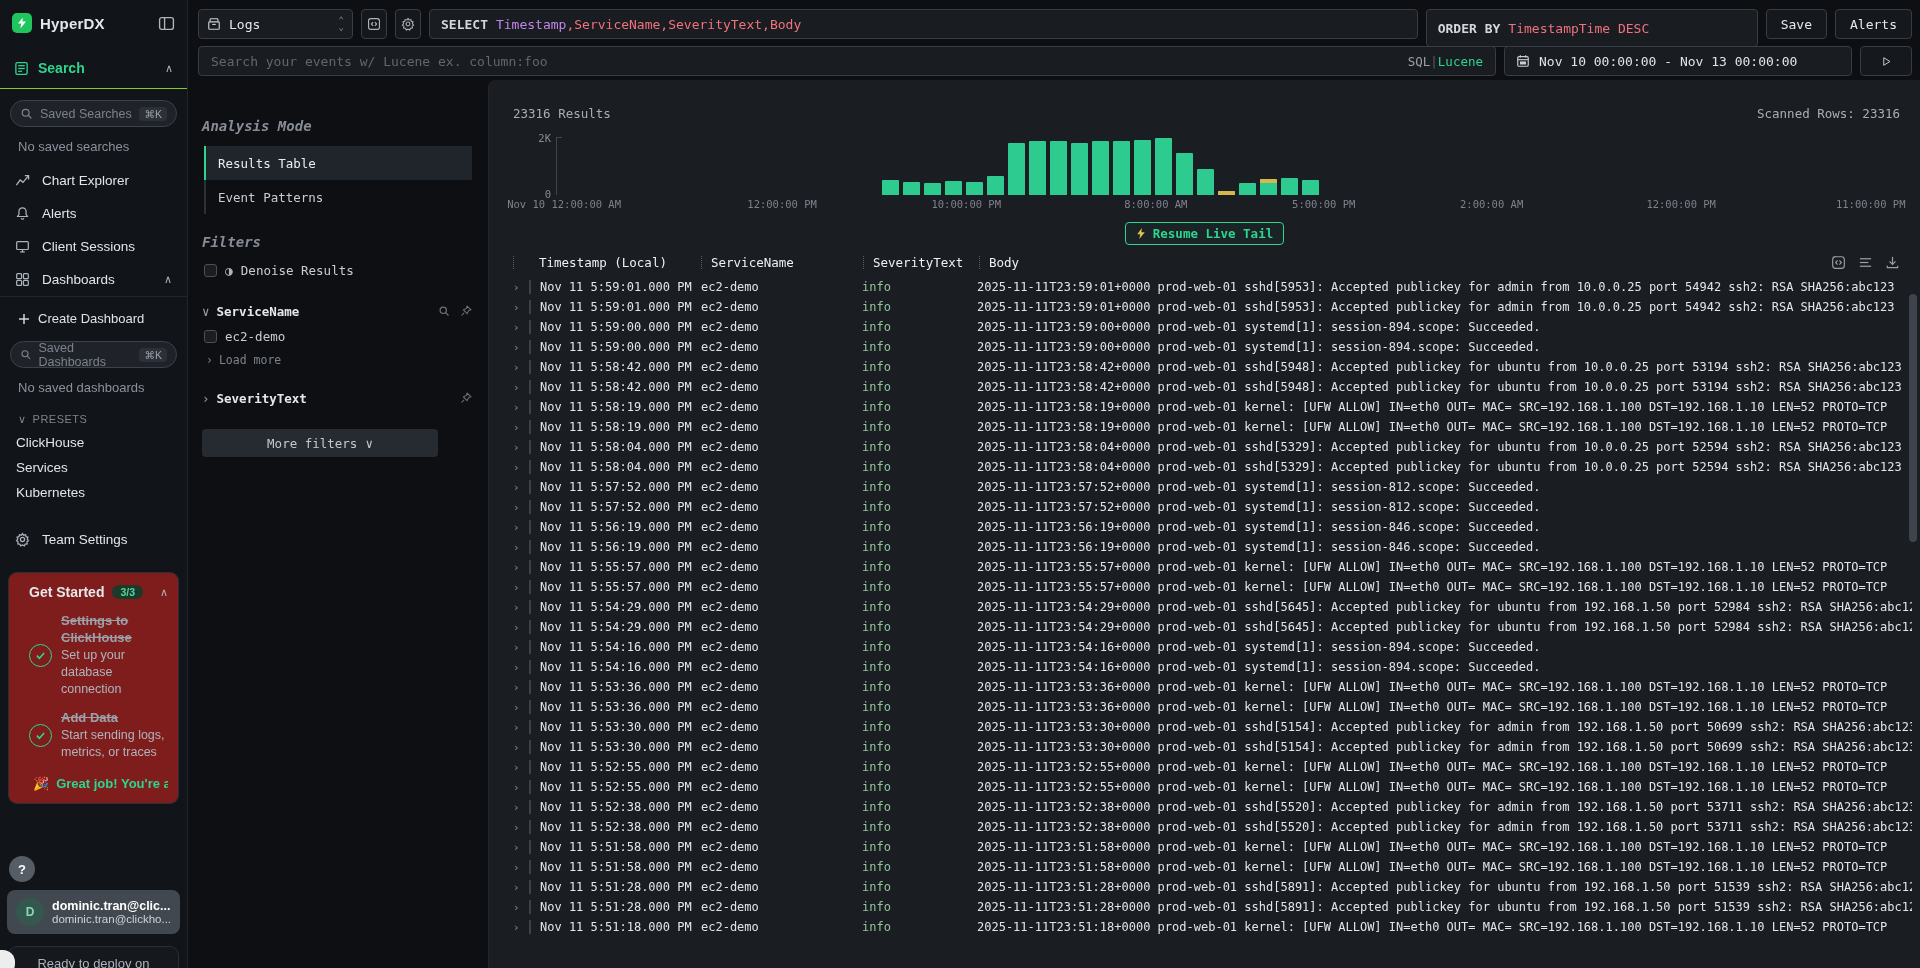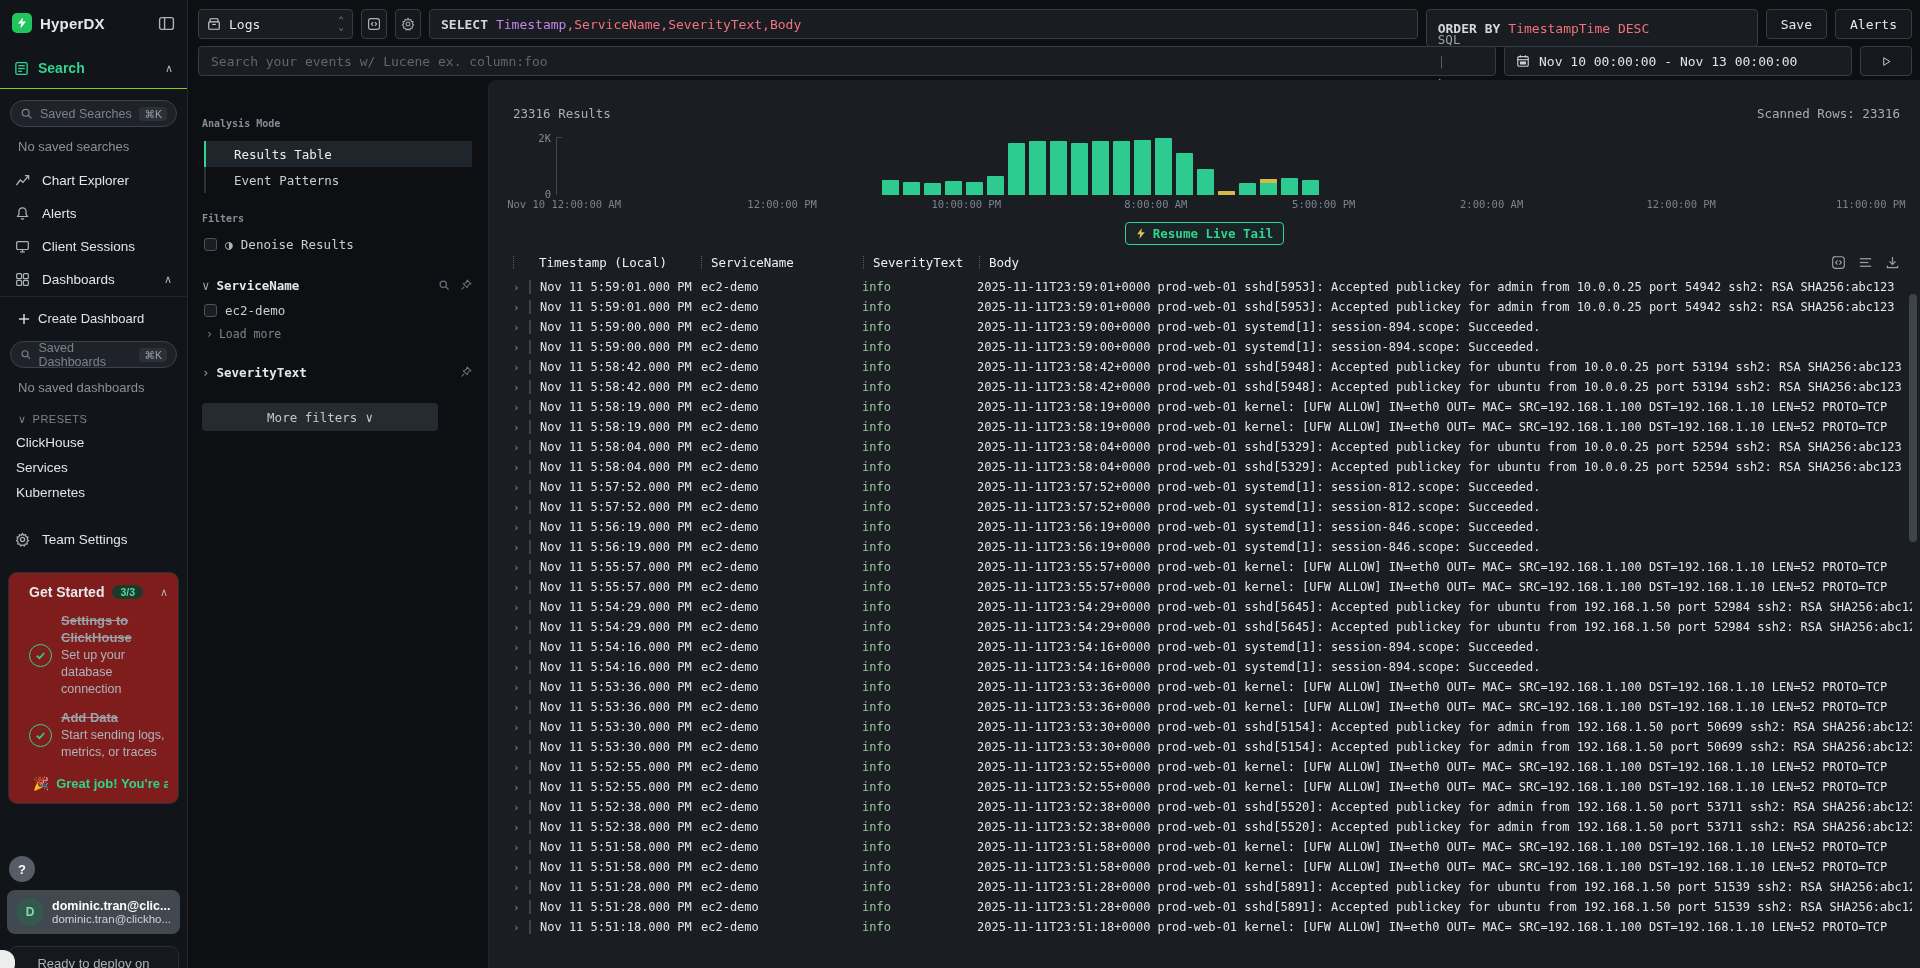--- a/index.html
+++ b/index.html
@@ -59,32 +59,32 @@
   .source-select { width:155px; padding:0 8px; gap:8px; font-size:13px; cursor:pointer; }
   .source-select .updown { margin-left:auto; color:#8b919b; font-size:9px; line-height:.8; text-align:center; }
   .icon-btn { width:26px; flex:none; justify-content:center; color:#aeb4bc; cursor:pointer; background:#15181d; }
   .query-box { flex:1; padding:0 11px; gap:0; font-size:13px; overflow:hidden; white-space:nowrap; cursor:text; }
   .kw { color:#d4d8dd; font-weight:bold; margin-right:8px; }
   .tok-purple { color:#c287e8; }
   .tok-salmon { color:#f2727e; }
   .orderby-box { width:332px; padding:18px 11px; font-size:13px; white-space:nowrap; overflow:hidden; cursor:text; }
   .tb-btn { padding:0 14px; font-size:13px; color:#e5e8eb; cursor:pointer; background:#15181d; }
   .search-box { flex:1; padding:0 12px; font-size:13px; color:#61676f; gap:8px; cursor:text; }
-  .lang-toggle { margin-left:auto; display:flex; gap:7px; font-size:12.5px;flex-direction:column; }
+  .lang-toggle { margin-left:auto; display:flex; font-size:12.5px; }
   .lang-sql { color:#9aa1ab; cursor:pointer; }
   .lang-div { color:#575d66; }
   .lang-lucene { color:#2fd48f; cursor:pointer; }
   .date-box { width:348px; padding:0 11px; gap:9px; font-size:13px; color:#e0e4e8; cursor:pointer; }
   .run-btn { width:52px; justify-content:center; color:#c9ced5; cursor:pointer; background:#15181d; }
 
   #content { flex:1; display:flex; min-height:0; }
   #filters-panel { width:300px; flex:none; padding:38px 16px 0 14px; }
-  .fp-label { font-family:"DejaVu Sans Mono","Liberation Mono",monospace; font-size:10px; font-weight:bold; color:#878d97; }
+  .fp-label { font-family:"DejaVu Sans Mono","Liberation Mono",monospace; font-size:14px; font-weight:bold; color:#878d97;font-style:italic; }
   .modes { border-left:2px solid #2c3138; margin:12px 0 20px 2px; }
-  .mode { height:26px; display:flex; align-items:center; padding-left:28px; font-family:"DejaVu Sans Mono","Liberation Mono",monospace; font-size:12.5px; color:#c8cdd4; margin-left:-2px; border-left:2px solid transparent; cursor:pointer; }
+  .mode { height:34px; display:flex; align-items:center; padding-left:12px; font-family:"DejaVu Sans Mono","Liberation Mono",monospace; font-size:12.5px; color:#c8cdd4; margin-left:-2px; border-left:2px solid transparent; cursor:pointer; }
   .mode.active { border-left-color:#2fd48f; background:#20242b; color:#eaedf0; }
   .checkbox { width:13px; height:13px; border:1px solid #4a515a; border-radius:3px; background:#1a1d22; flex:none; cursor:pointer; }
   .denoise { display:flex; align-items:center; gap:8px; margin:13px 0 20px 2px; font-family:"DejaVu Sans Mono","Liberation Mono",monospace; font-size:12.5px; color:#c8cdd4; }
   .denoise .half { color:#aeb4bc; font-size:13px; }
   .fgroup-head { display:flex; align-items:center; gap:7px; height:26px; font-family:"DejaVu Sans Mono","Liberation Mono",monospace; font-size:12.5px; font-weight:bold; color:#e4e7eb; cursor:pointer; }
   .fgroup-head .chev { color:#9aa1ab; font-weight:normal; }
   .fgroup-head .ricons { margin-left:auto; display:flex; gap:10px; color:#6d737d; }
   .fopt { display:flex; align-items:center; gap:8px; height:25px; padding-left:2px; font-family:"DejaVu Sans Mono","Liberation Mono",monospace; font-size:12.5px; color:#c8cdd4; }
   .load-more { display:flex; gap:6px; height:22px; align-items:center; padding-left:4px; font-family:"DejaVu Sans Mono","Liberation Mono",monospace; font-size:11.5px; color:#7d838d; cursor:pointer; }
   .fgroup2 { margin-top:14px; }

